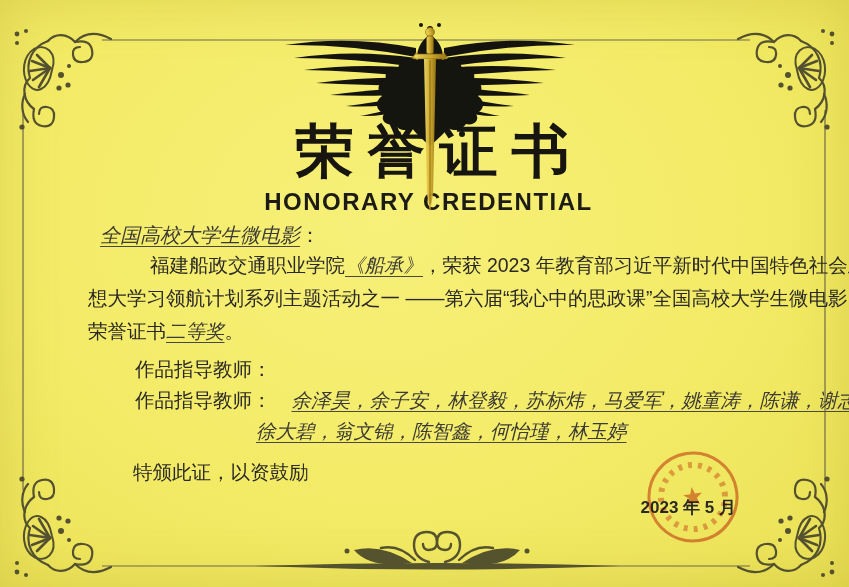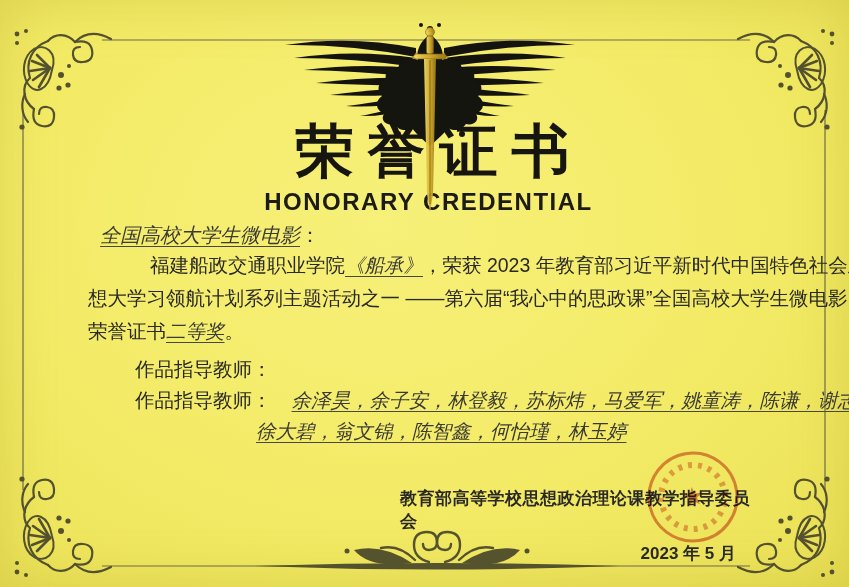--- a/index.html
+++ b/index.html
@@ -180,23 +180,23 @@
     </div>
     <div class="crow">
       <span class="clabel">作品指导教师：</span>
       <span class="script u">余泽昊，余子安，林登毅，苏标炜，马爱军，姚童涛，陈谦，谢志林，</span>
     </div>
     <div class="crow cindent">
       <span class="script u">徐大碧，翁文锦，陈智鑫，何怡瑾，林玉婷</span>
     </div>
   </div>
 
+  <div class="closing">特颁此证，以资鼓励</div>
 
   <div class="sig">
-    <div class="issuer">教育部高等学校思想政治理论课教学指导委员会</div>
     <div class="date">2023 年 5 月</div>
   </div>
 
   <svg class="seal" width="96" height="96" viewBox="0 0 96 96">
     <g transform="rotate(-8 48 48)">
       <circle cx="48" cy="48" r="44" fill="none" stroke="#cf4a2e" stroke-width="3"></circle>
       <circle cx="48" cy="48" r="32" fill="none" stroke="#cf4a2e" stroke-width="6" stroke-dasharray="4 6" opacity=".75"></circle>
       <polygon points="48,38 50.4,44.8 57.5,44.9 51.8,49.2 53.9,56.1 48,52 42.1,56.1 44.2,49.2 38.5,44.9 45.6,44.8" fill="#cf4a2e"></polygon>
     </g>
   </svg>

